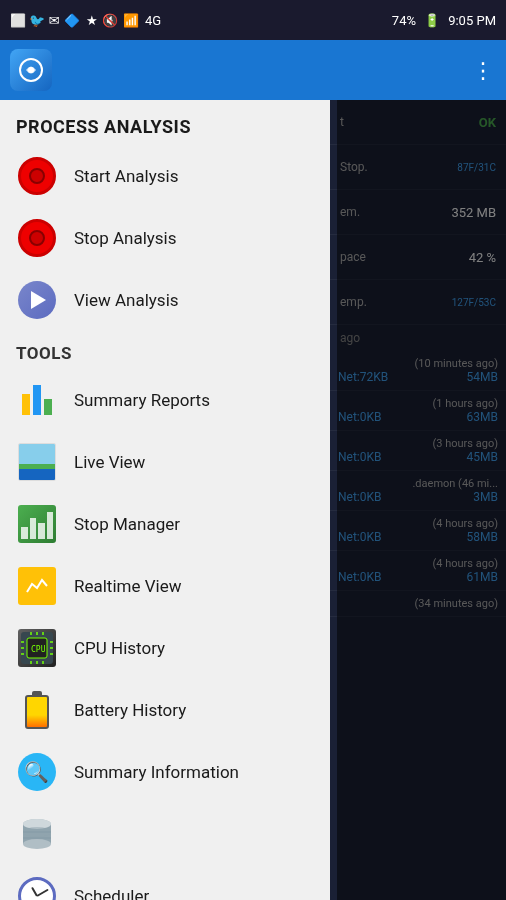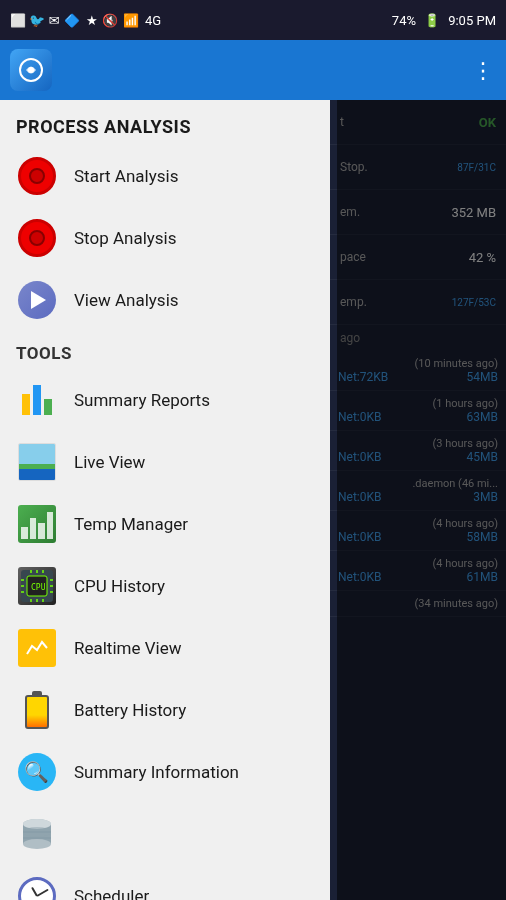--- a/index.html
+++ b/index.html
@@ -535,21 +535,33 @@
       <div class="menu-item-icon">
         <div class="icon-taskmanager">
           <div class="taskmanager-bars">
             <div class="tm-bar" style="height:40%"></div>
             <div class="tm-bar" style="height:70%"></div>
             <div class="tm-bar" style="height:55%"></div>
             <div class="tm-bar" style="height:90%"></div>
           </div>
         </div>
       </div>
-      <span class="menu-item-label">Temp Manager</span>
+      <span class="menu-item-label">Stop Manager</span>
+    </div>
+
+    <div class="menu-item">
+      <div class="menu-item-icon">
+        <div class="icon-realtime">
+          <svg width="28" height="28" viewBox="0 0 28 28">
+            <rect x="2" y="2" width="24" height="24" rx="2" fill="#FFC107"></rect>
+            <polyline points="4,20 9,12 14,16 19,8 24,14" stroke="#fff" stroke-width="2" fill="none"></polyline>
+          </svg>
+        </div>
+      </div>
+      <span class="menu-item-label">Realtime View</span>
     </div>
 
     <div class="menu-item">
       <div class="menu-item-icon">
         <div class="icon-cpu">
           <svg width="36" height="36" viewBox="0 0 36 36">
             <rect x="2" y="2" width="32" height="32" rx="3" fill="#37474F"></rect>
             <rect x="8" y="8" width="20" height="20" rx="2" fill="#212121" stroke="#76FF03" stroke-width="1"></rect>
             <line x1="12" y1="2" x2="12" y2="5" stroke="#76FF03" stroke-width="1.5"></line>
             <line x1="18" y1="2" x2="18" y2="5" stroke="#76FF03" stroke-width="1.5"></line>
@@ -565,32 +577,20 @@
             <line x1="31" y1="24" x2="34" y2="24" stroke="#76FF03" stroke-width="1.5"></line>
             <text x="12" y="22" font-size="8" fill="#76FF03" font-family="monospace">CPU</text>
           </svg>
         </div>
       </div>
       <span class="menu-item-label">CPU History</span>
     </div>
 
     <div class="menu-item">
       <div class="menu-item-icon">
-        <div class="icon-realtime">
-          <svg width="28" height="28" viewBox="0 0 28 28">
-            <rect x="2" y="2" width="24" height="24" rx="2" fill="#FFC107"></rect>
-            <polyline points="4,20 9,12 14,16 19,8 24,14" stroke="#fff" stroke-width="2" fill="none"></polyline>
-          </svg>
-        </div>
-      </div>
-      <span class="menu-item-label">Realtime View</span>
-    </div>
-
-    <div class="menu-item">
-      <div class="menu-item-icon">
         <div class="icon-battery">
           <div>
             <div class="battery-top" style="margin: 0 auto 0;"></div>
             <div class="battery-body"></div>
           </div>
         </div>
       </div>
       <span class="menu-item-label">Battery History</span>
     </div>
 

